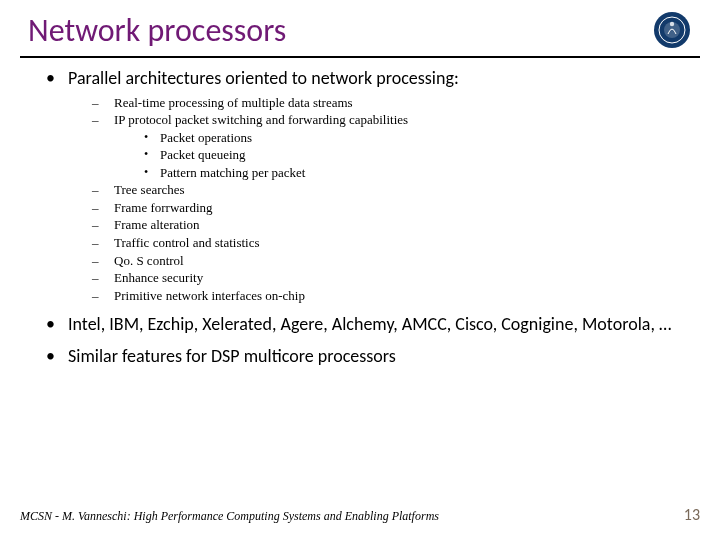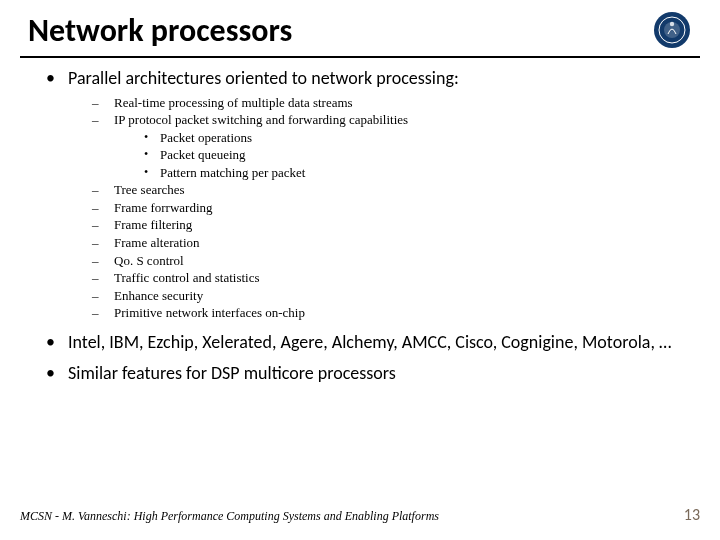--- a/index.html
+++ b/index.html
@@ -19,22 +19,22 @@
     box-sizing: border-box;
   }
   .title-row {
     display: flex;
     align-items: center;
     justify-content: space-between;
     padding: 10px 28px 0 28px;
   }
   .title {
     font-size: 32px;
-    font-weight: 700;
-    color: #000000;
+    font-weight: 400;
+    color: #701a75;
   }
   .logo {
     width: 40px;
     height: 40px;
   }
   .logo svg { display: block; }
   .hr {
     border: none;
     border-top: 2px solid #000;
     margin: 6px 20px 10px 20px;
@@ -152,24 +152,23 @@
           <li>
             <span>IP protocol packet switching and forwarding capabilities</span>
             <ul class="lvl3">
               <li><span>Packet operations</span></li>
               <li><span>Packet queueing</span></li>
               <li><span>Pattern matching per packet</span></li>
             </ul>
           </li>
           <li><span>Tree searches</span></li>
           <li><span>Frame forrwarding</span></li>
-          <li><span>Frame filtering</span></li>
           <li><span>Frame alteration</span></li>
+          <li><span>Traffic control and statistics</span></li>
           <li><span>Qo. S control</span></li>
-          <li><span>Traffic control and statistics</span></li>
           <li><span>Enhance security</span></li>
           <li><span>Primitive network interfaces on-chip</span></li>
         </ul>
       </li>
 
       <li style="margin-top:10px;">
         <span>Intel, IBM, Ezchip, Xelerated, Agere, Alchemy, AMCC, Cisco, Cognigine, Motorola, …</span>
       </li>
 
       <li style="margin-top:10px;">

